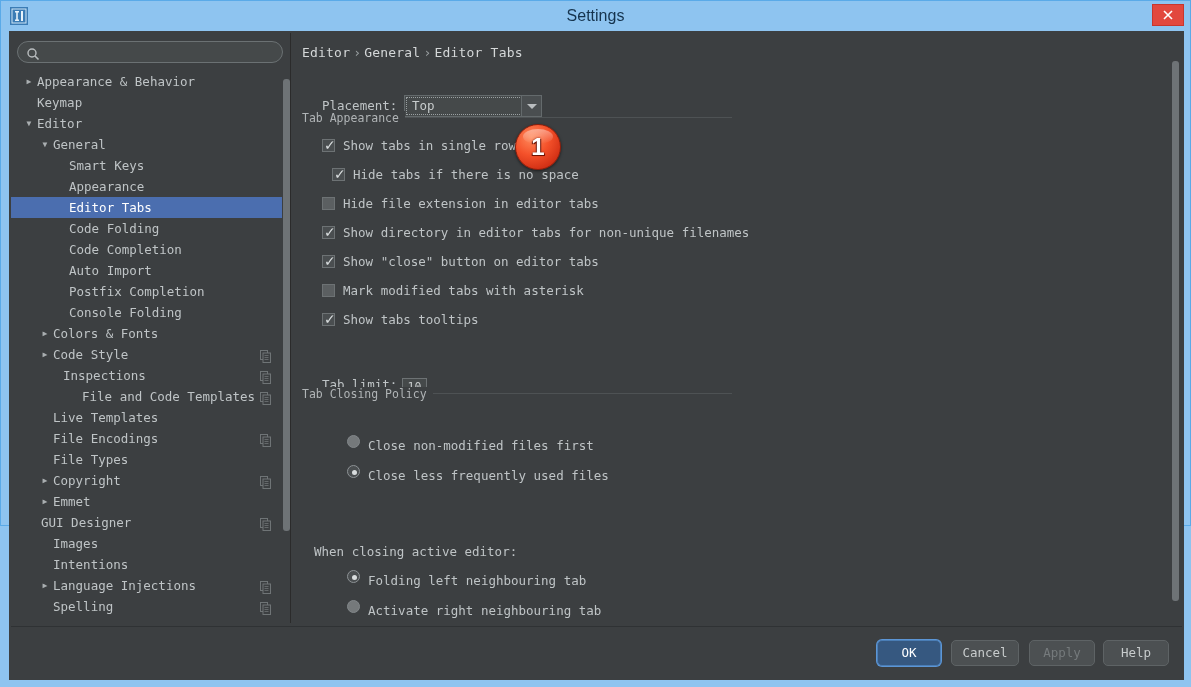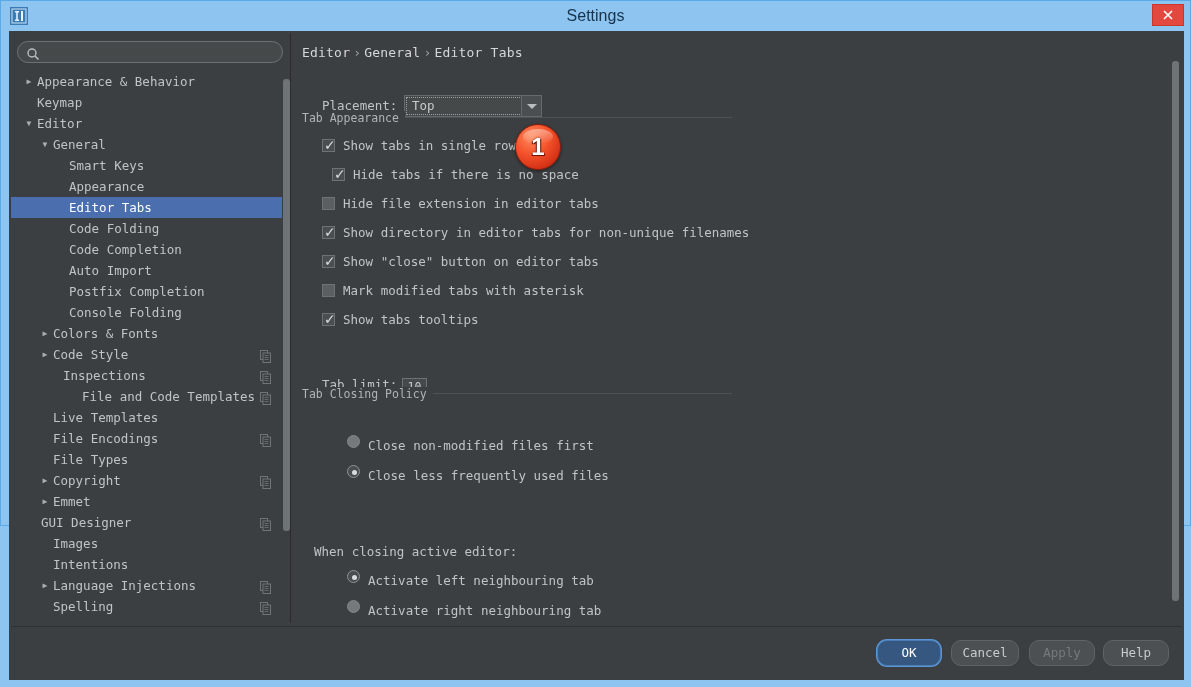--- a/index.html
+++ b/index.html
@@ -321,21 +321,21 @@
     position: absolute; left: 2px; bottom: 2px;
     width: 1171px; height: 52px;
     background: #3c3f41;
     border-top: 1px solid #2f3234;
   }
   .dlg-button {
     position: absolute; top: 13px;
     height: 26px;
     background: #4c5052;
     border: 1px solid #5e6365;
-    border-radius: 10px;
+    border-radius: 5px;
     font-family: "DejaVu Sans Mono", monospace;
     font-size: 12.5px;
     color: #c8cccd;
     line-height: 24px;
     text-align: center;
     cursor: pointer;
   }
   .dlg-button.primary {
     background: #365880;
     border: 1px solid #4a7db5;
@@ -590,21 +590,21 @@
             <div class="radio-label">Close less frequently used files</div>
           </div>
         </div>
 
       <div class="plain-text" style="left:22px; top:511px;">When closing active editor:</div>
       <div id="closing-radios">
           <div class="radio-row" style="left: 55px; top: 535px;">
             <div class="rb selected">
               <div class="dot"></div>
             </div>
-            <div class="radio-label">Activate left neighbouring tab</div>
+            <div class="radio-label">Folding left neighbouring tab</div>
           </div>
           <div class="radio-row" style="left: 55px; top: 565px;">
             <div class="rb"></div>
             <div class="radio-label">Activate right neighbouring tab</div>
           </div>
           <div class="radio-row" style="left: 55px; top: 595px;"></div>
         </div>
 
       <div id="content-scrollbar-track"></div>
       <div id="content-scrollbar-thumb"></div>

